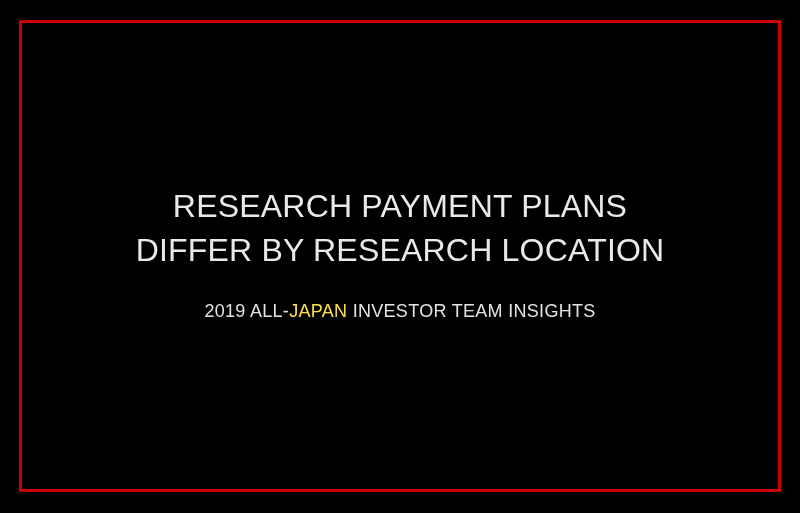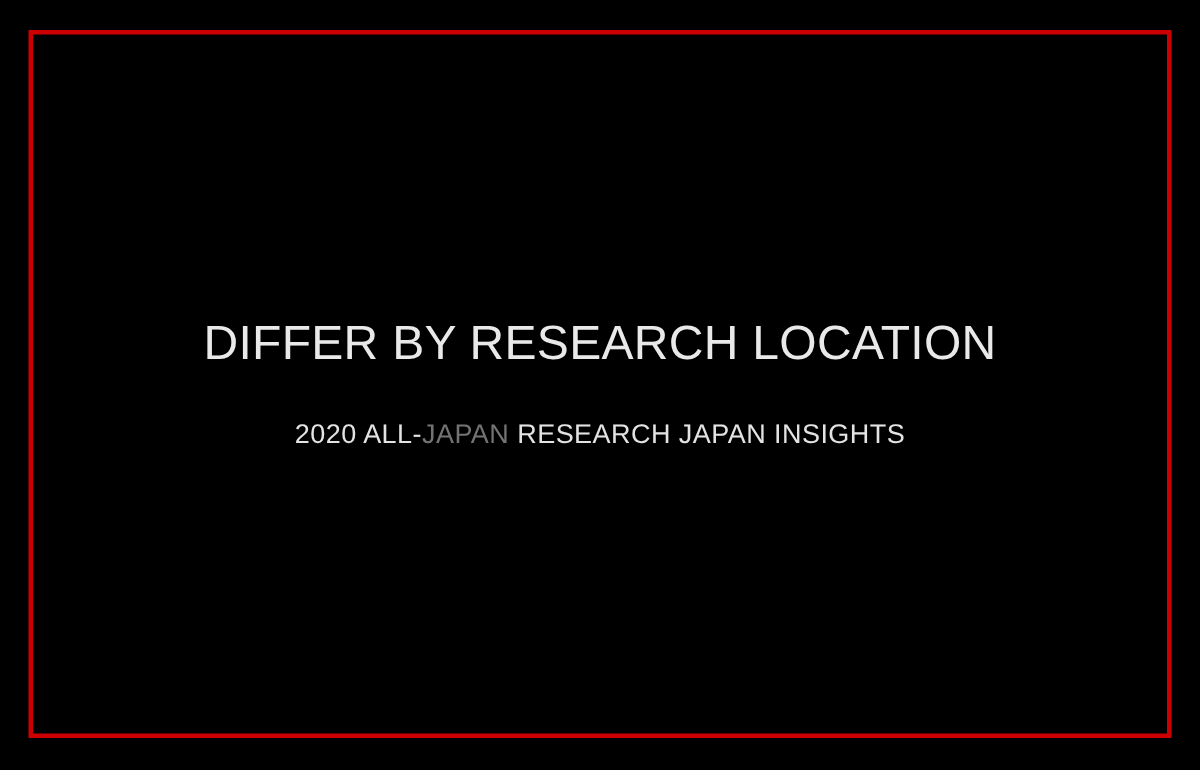--- a/index.html
+++ b/index.html
@@ -74,35 +74,36 @@
     font-family: "Liberation Sans", sans-serif;
     font-size: 18px;
     font-weight: 400;
     line-height: 22px;
     letter-spacing: 0.3px;
     text-align: center;
     white-space: nowrap;
   }
 
   #subtitle .accent {
-    color: #737373;
+    color: #fde047;
     text-align: right;
   }
 </style>
 </head>
 <body>
 
 <div id="slide">
 
   <div id="frame"></div>
 
   <div id="content">
 
     <h1 id="title">
+      <span class="title-line">RESEARCH PAYMENT PLANS</span>
       <span class="title-line">DIFFER BY RESEARCH LOCATION</span>
     </h1>
 
     <p id="subtitle">
-      <span>2020 ALL-</span><span class="accent">JAPAN</span><span> RESEARCH JAPAN INSIGHTS</span>
+      <span>2019 ALL-</span><span class="accent">JAPAN</span><span> INVESTOR TEAM INSIGHTS</span>
     </p>
 
   </div>
 </div>
 
 </body></html>

